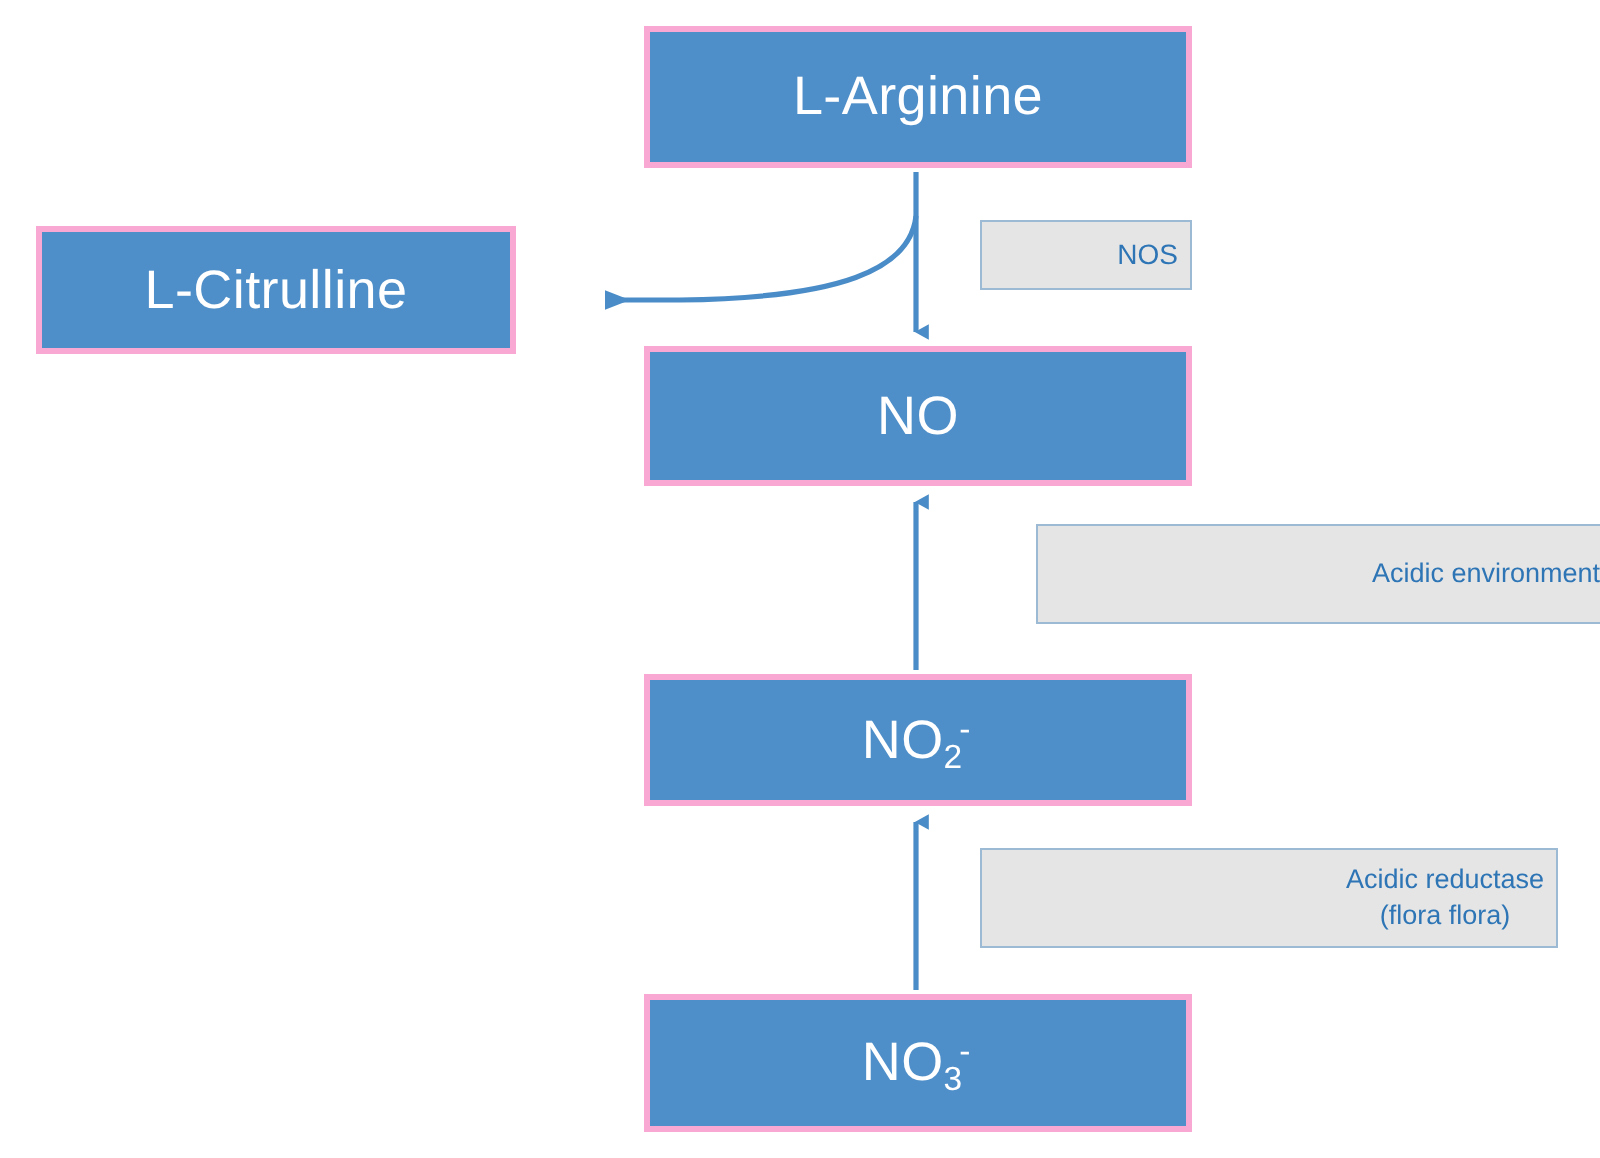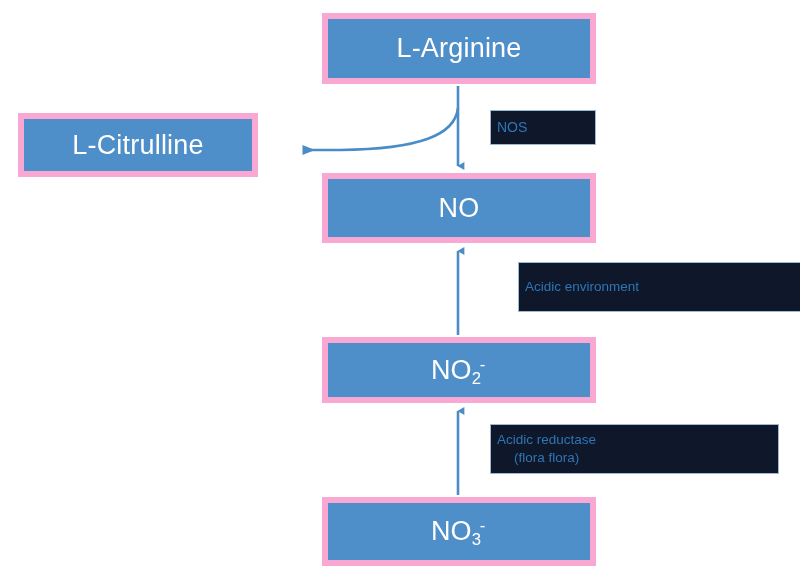--- a/index.html
+++ b/index.html
@@ -18,21 +18,21 @@
     height: 579px;
     background: #ffffff;
     overflow: hidden;
   }
 
   
   .node {
     position: absolute;
     box-sizing: border-box;
     background: #4F8FC9;
-    border: 6px solid #f9a8d4;
+    border: 3px solid #f9a8d4;
     color: #ffffff;
     display: flex;
     align-items: center;
     justify-content: center;
     font-size: 27px;
     font-weight: 400;
     letter-spacing: 0.2px;
     line-height: 1;
     white-space: nowrap;
   }
@@ -59,26 +59,26 @@
   #node-arginine   { left: 322px; top: 13px;  width: 274px; height: 71px; }
   #node-citrulline { left: 18px;  top: 113px; width: 240px; height: 64px; }
   #node-no         { left: 322px; top: 173px; width: 274px; height: 70px; }
   #node-no2        { left: 322px; top: 337px; width: 274px; height: 66px; }
   #node-no3        { left: 322px; top: 497px; width: 274px; height: 69px; }
 
   
   .label-box {
     position: absolute;
     box-sizing: border-box;
-    background: #0f172a;
+    background: #e5e5e5;
     border: 1px solid #9dbad4;
     color: #2E75B6;
     display: flex;
     align-items: center;
-    justify-content: flex-start;
+    justify-content: flex-end;
     text-align: center;
     font-size: 13.5px;
     line-height: 1.35;
     padding: 2px 6px;
   }
   #label-nos      { left: 490px; top: 110px; width: 106px; height: 35px; font-size: 14px; }
   #label-acidic   { left: 490px; top: 262px; width: 289px; height: 50px; margin-left: 28px; }
   #label-nitrate  { left: 490px; top: 424px; width: 289px; height: 50px; }
   .label-box .line { display: block; }
 

